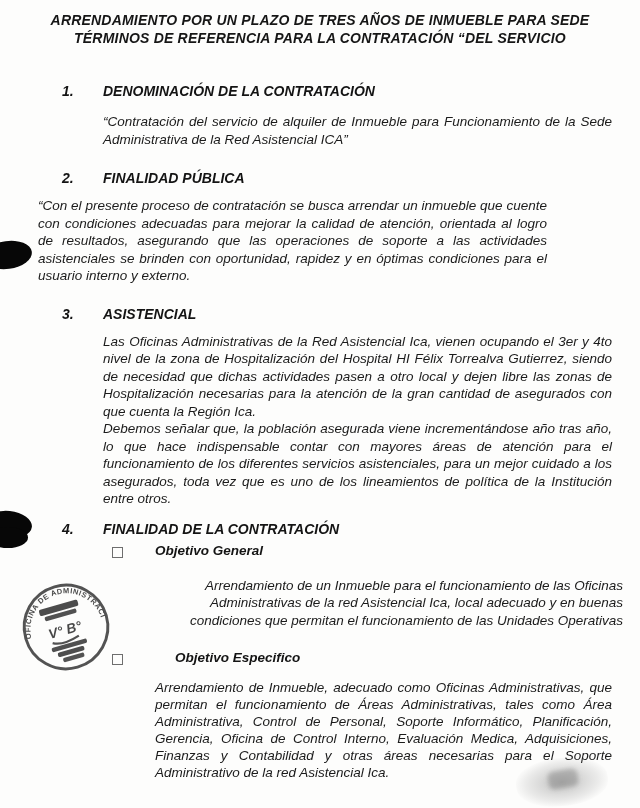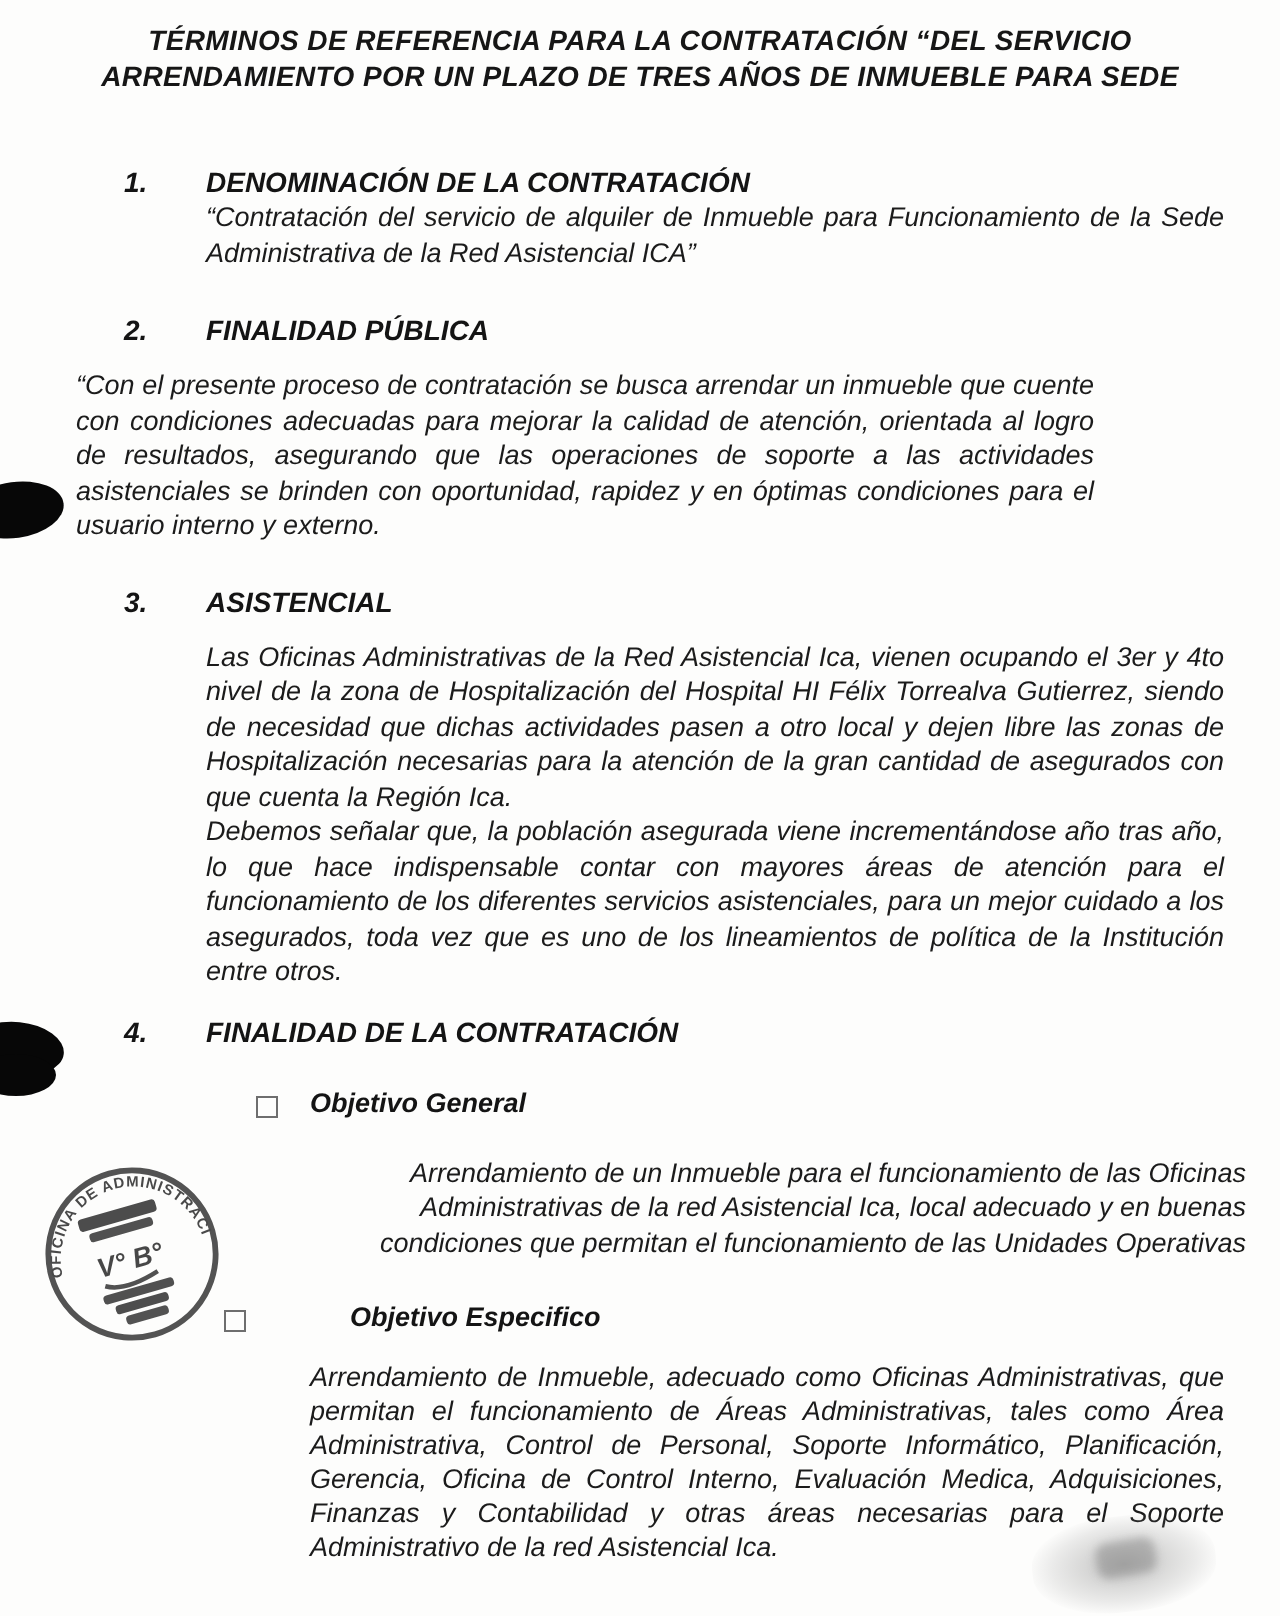--- a/index.html
+++ b/index.html
@@ -15,28 +15,28 @@
   .doc-title{
     position:absolute;top:11px;left:36px;right:36px;
     text-align:center;font-weight:bold;font-size:14px;line-height:18px;
     letter-spacing:.2px;color:#161616;
   }
   .content{position:absolute;top:82px;left:0;right:26px;}
   .sec-head{display:flex;padding-left:62px;font-weight:bold;font-size:14px;line-height:18px;color:#141414;}
   .sec-num{width:41px;flex:0 0 41px;}
   .sec-body{margin-left:103px;width:509px;font-size:13.5px;line-height:17.5px;text-align:justify;}
   .sec-body p{margin:0;}
-  .mt-body1{margin-top:0;}
+  .mt-body1{margin-top:13px;}
   .mt-sec2{margin-top:21px;}
   .mt-body2{margin-top:10px;margin-left:38px;}
   .mt-sec3{margin-top:20px;}
   .mt-body3{margin-top:10px;}
   .mt-sec4{margin-top:12px;}
   .sub-head{display:flex;align-items:flex-start;padding-left:112px;font-weight:bold;font-size:13.5px;line-height:17px;color:#141414;}
-  .sub-head.first{margin-top:18px;text-align:center;}
+  .sub-head.first{margin-top:4px;}
   .sub-head.second{margin-top:20px;gap:20px;}
   .bullet-cell{width:43px;flex:0 0 43px;padding-top:3px;}
   .sq-bullet{
     display:inline-block;width:9px;height:9px;
     border:1.6px solid #555;background:transparent;opacity:.85;
   }
   .sub-body{margin-left:155px;font-size:13.5px;}
   .sub-body.general{margin-top:15px;width:468px;line-height:17.5px;text-align:right;}
   .sub-body.especifico{margin-top:10px;width:457px;line-height:17px;text-align:justify;}
   .sub-body p{margin:0;}
@@ -62,22 +62,22 @@
     background:rgba(100,100,100,.35);border-radius:6px;transform:rotate(-10deg);
     filter:blur(2px);
   }
 </style>
 </head>
 <body>
 
 <div class="page">
 
   <div class="doc-title">
+    <div>ARRENDAMIENTO POR UN PLAZO DE TRES AÑOS DE INMUEBLE PARA SEDE</div>
     <div>TÉRMINOS DE REFERENCIA PARA LA CONTRATACIÓN “DEL SERVICIO</div>
-    <div>ARRENDAMIENTO POR UN PLAZO DE TRES AÑOS DE INMUEBLE PARA SEDE</div>
   </div>
 
   <div class="content">
 
     <div class="sec-head">
       <span class="sec-num">1.</span>
       <span>DENOMINACIÓN DE LA CONTRATACIÓN</span>
     </div>
     <div class="sec-body mt-body1">
       <p>“Contratación del servicio de alquiler de Inmueble para Funcionamiento de la Sede Administrativa de la Red Asistencial ICA”</p>

